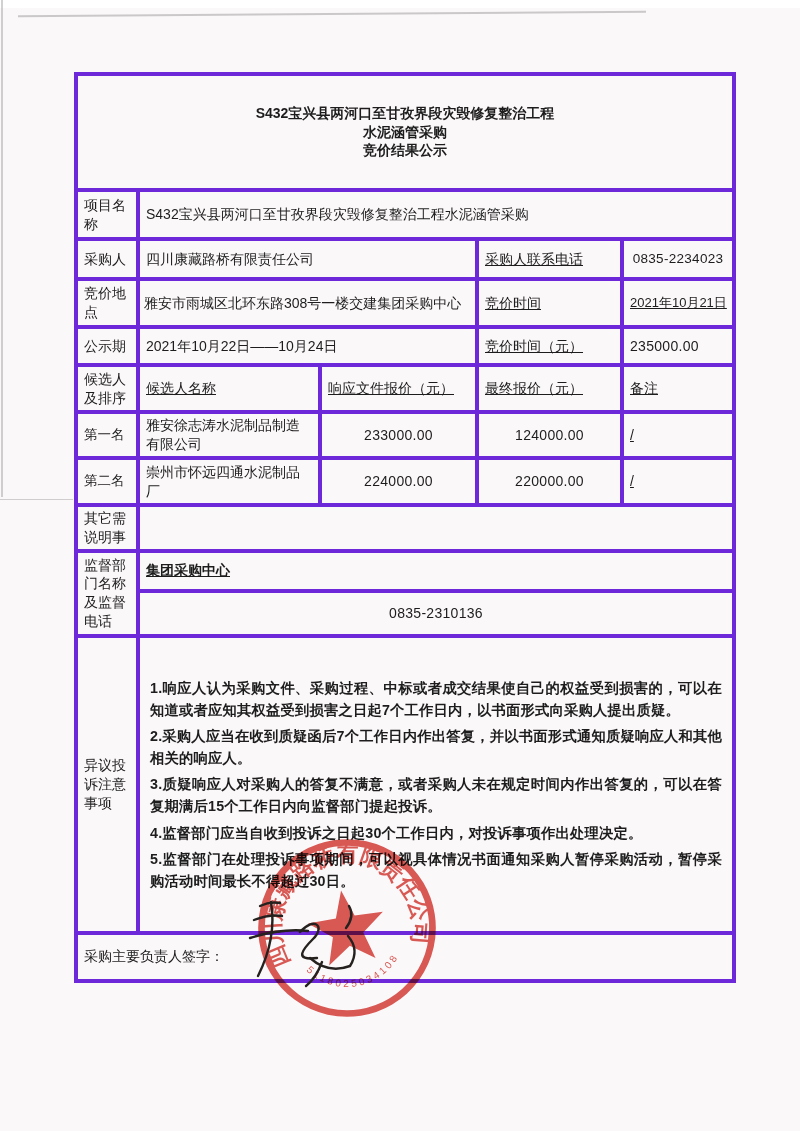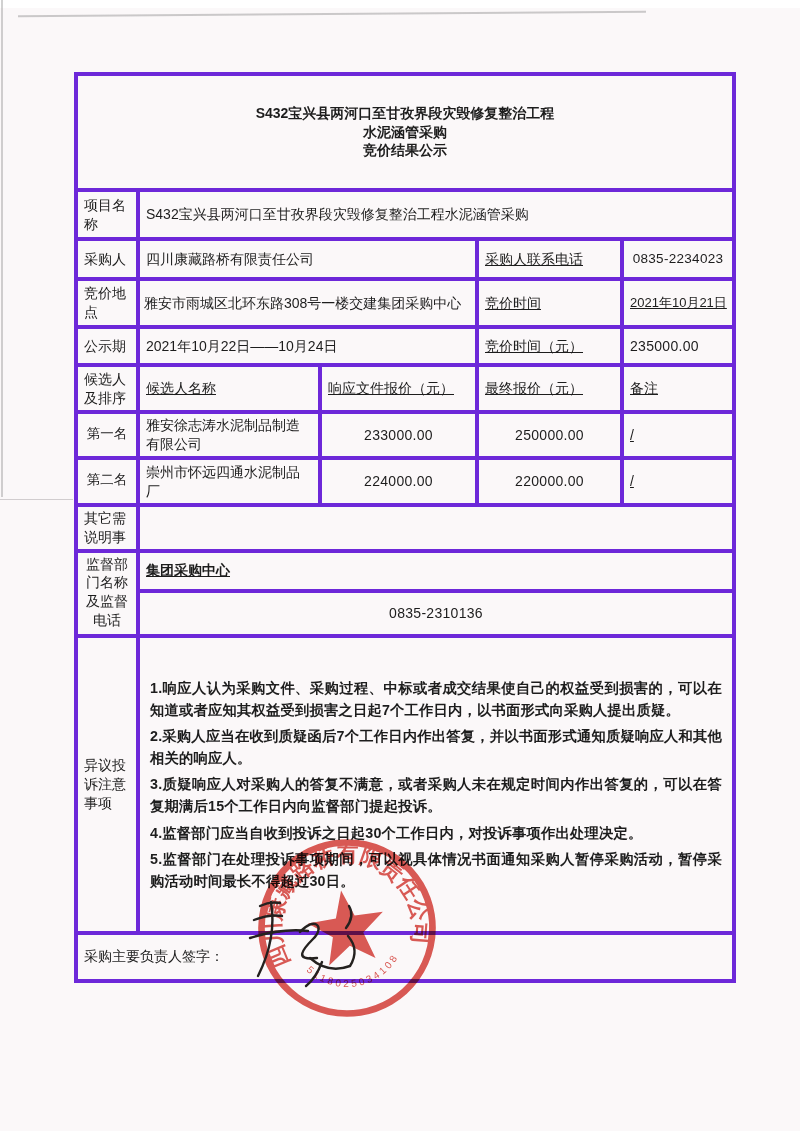--- a/index.html
+++ b/index.html
@@ -19,21 +19,21 @@
     border:2px solid #3c3c3c;
   }
   table.doc td{
     border:4px solid #6d28d9;
     font-size:14px;line-height:1.35;
     padding:2px 6px;vertical-align:middle;
     overflow:hidden;
   }
   td.title-cell{text-align:center;font-weight:bold;font-size:19px;line-height:1.6;padding:6px 10px;}
   td.label{padding:2px 5px;margin-left:32px;}
-  td.label-center{text-align:center;padding:2px 3px;font-family:Liberation Mono, monospace;}
+  td.label-center{text-align:left;padding:2px 3px;}
   td.val-left{text-align:left;padding:2px 8px;margin-top:6px;}
   td.val-center{text-align:left;padding:2px 2px;text-decoration:underline;}
   td.num{text-align:center;font-size:13px;letter-spacing:.3px;}
   td.num-small{text-align:left;font-size:12px;letter-spacing:.3px;}
   td.cand-name{text-align:left;font-size:13px;padding:2px 4px;}
   td.notes-cell{padding:6px 9px;}
   .notes p{margin:4px;font-size:14.3px;line-height:1.55;letter-spacing:.2px;text-align:justify;font-weight:bold;}
   td.sign-cell{border-left:none;border-right:none;font-size:15px;padding:2px 12px;margin-left:36px;}
 
   .stamp{
@@ -102,21 +102,21 @@
     <td class="val-center">候选人名称</td>
     <td class="val-center">响应文件报价（元）</td>
     <td class="val-center">最终报价（元）</td>
     <td class="val-center">备注</td>
   </tr>
 
   <tr style="height:46px">
     <td class="label-center" style="font-size:13.5px">第一名</td>
     <td class="cand-name">雅安徐志涛水泥制品制造有限公司</td>
     <td class="num">233000.00</td>
-    <td class="num">250000.00</td>
+    <td class="num">124000.00</td>
     <td class="val-center">/</td>
   </tr>
 
   <tr style="height:47px">
     <td class="label-center" style="font-size:13.5px">第二名</td>
     <td class="cand-name">崇州市怀远四通水泥制品厂</td>
     <td class="num">224000.00</td>
     <td class="num">220000.00</td>
     <td class="val-center">/</td>
   </tr>

